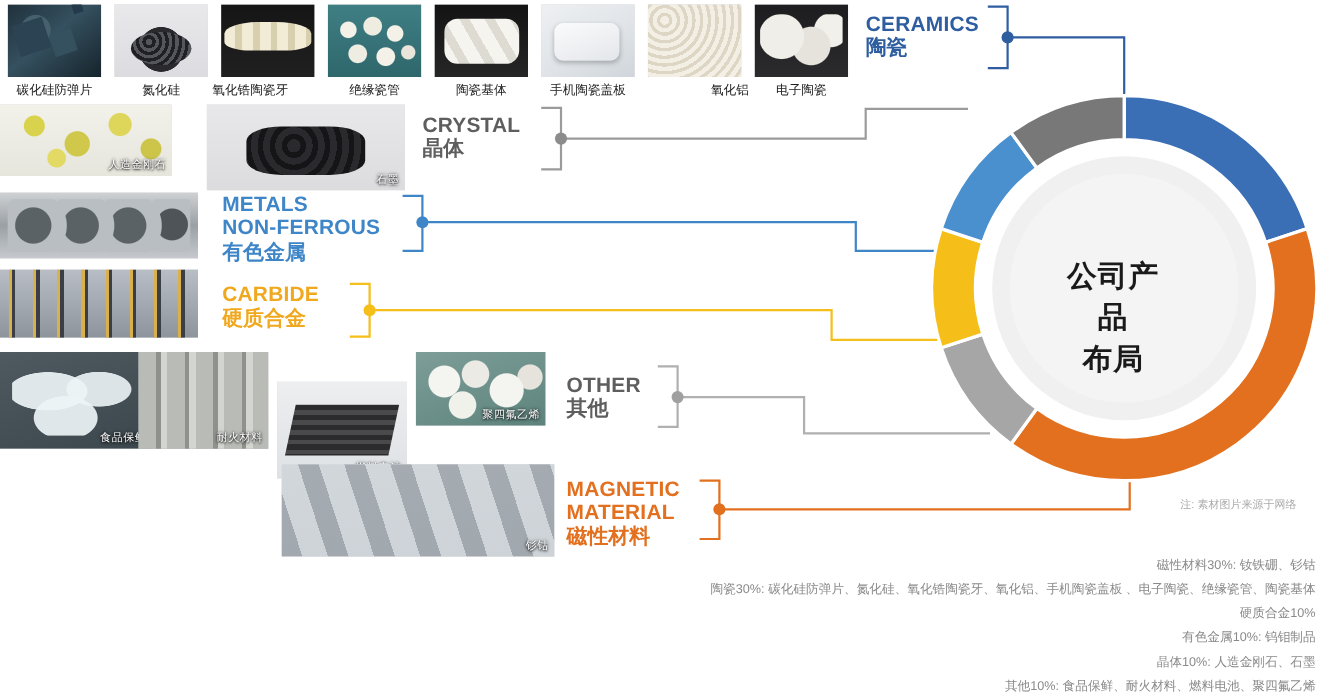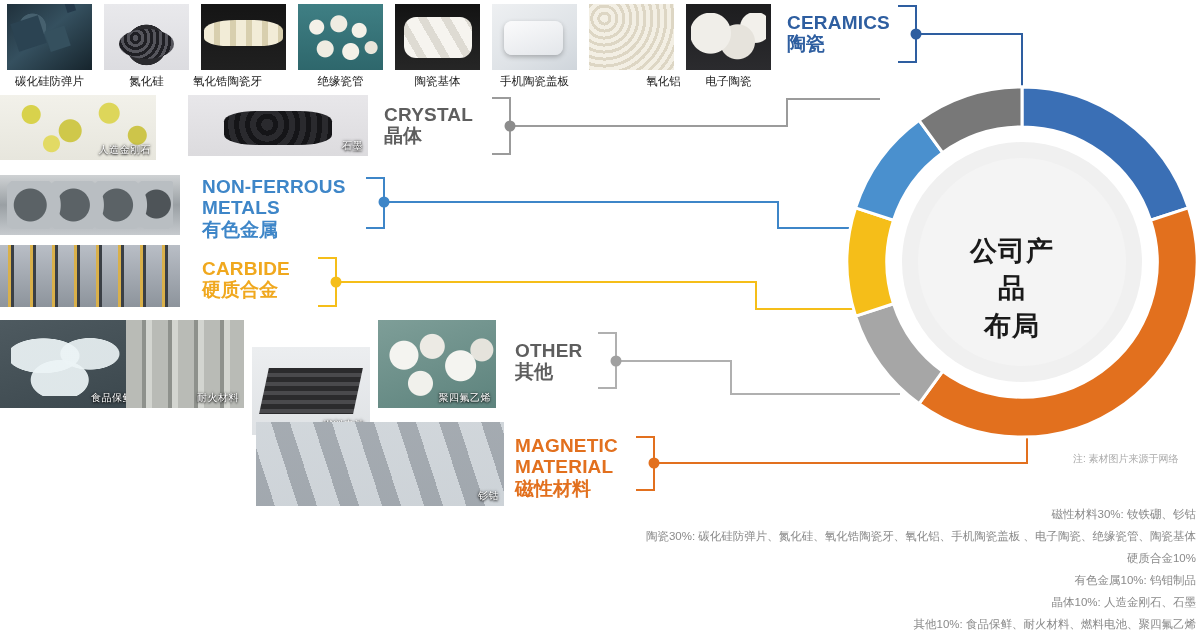--- a/index.html
+++ b/index.html
@@ -227,21 +227,21 @@
 
   <div class="thumb" style="left:686px;top:4px;width:85px;height:66px;">
     <div class="ph p-elec"></div>
   </div>
   <div class="cap-below" style="left:679px;top:74px;width:99px;">电子陶瓷</div>
 
   <div class="thumb" style="left:0px;top:95px;width:156px;height:65px;">
     <div class="ph p-diamond"></div>
     <div class="cap-in">人造金刚石</div>
   </div>
-  <div class="thumb" style="left:188px;top:95px;width:180px;height:61px;padding-left:48px;">
+  <div class="thumb" style="left:188px;top:95px;width:180px;height:78px;padding-left:48px;">
     <div class="ph p-graph"></div>
     <div class="cap-in">石墨</div>
   </div>
 
   <div class="thumb" style="left:0px;top:175px;width:180px;height:60px;">
     <div class="ph p-metal1"></div>
   </div>
 
   <div class="thumb" style="left:0px;top:245px;width:180px;height:62px;">
     <div class="ph p-drill"></div>
@@ -252,43 +252,43 @@
     <div class="cap-in">食品保鲜</div>
   </div>
   <div class="thumb" style="left:126px;top:320px;width:118px;height:88px;">
     <div class="ph p-refr"></div>
     <div class="cap-in">耐火材料</div>
   </div>
   <div class="thumb" style="left:252px;top:320px;width:118px;height:88px;margin-top:27px;">
     <div class="ph p-fuel"></div>
     <div class="cap-in">燃料电池</div>
   </div>
-  <div class="thumb" style="left:378px;top:320px;width:118px;height:88px;">
+  <div class="thumb" style="left:378px;top:320px;width:118px;height:67px;">
     <div class="ph p-ptfe"></div>
     <div class="cap-in">聚四氟乙烯</div>
   </div>
 
   <div class="thumb" style="left:256px;top:422px;width:248px;height:84px;">
     <div class="ph p-smco"></div>
     <div class="cap-in">钐钴</div>
   </div>
 
   <div class="catlabel" style="left:787px;top:12px;color:#2E5EA0;">
     <span class="en">CERAMICS</span>
     <span class="cn">陶瓷</span>
   </div>
 
   <div class="catlabel" style="left:384px;top:104px;color:#5E5E5E;">
     <span class="en">CRYSTAL</span>
     <span class="cn">晶体</span>
   </div>
 
   <div class="catlabel" style="left:202px;top:176px;color:#3E86C8;">
+    <span class="en">METALS</span>
     <span class="en">NON-FERROUS</span>
-    <span class="en">METALS</span>
     <span class="cn">有色金属</span>
   </div>
 
   <div class="catlabel" style="left:202px;top:258px;color:#F0A81E;">
     <span class="en">CARBIDE</span>
     <span class="cn">硬质合金</span>
   </div>
 
   <div class="catlabel" style="left:515px;top:340px;color:#5E5E5E;">
     <span class="en">OTHER</span>

